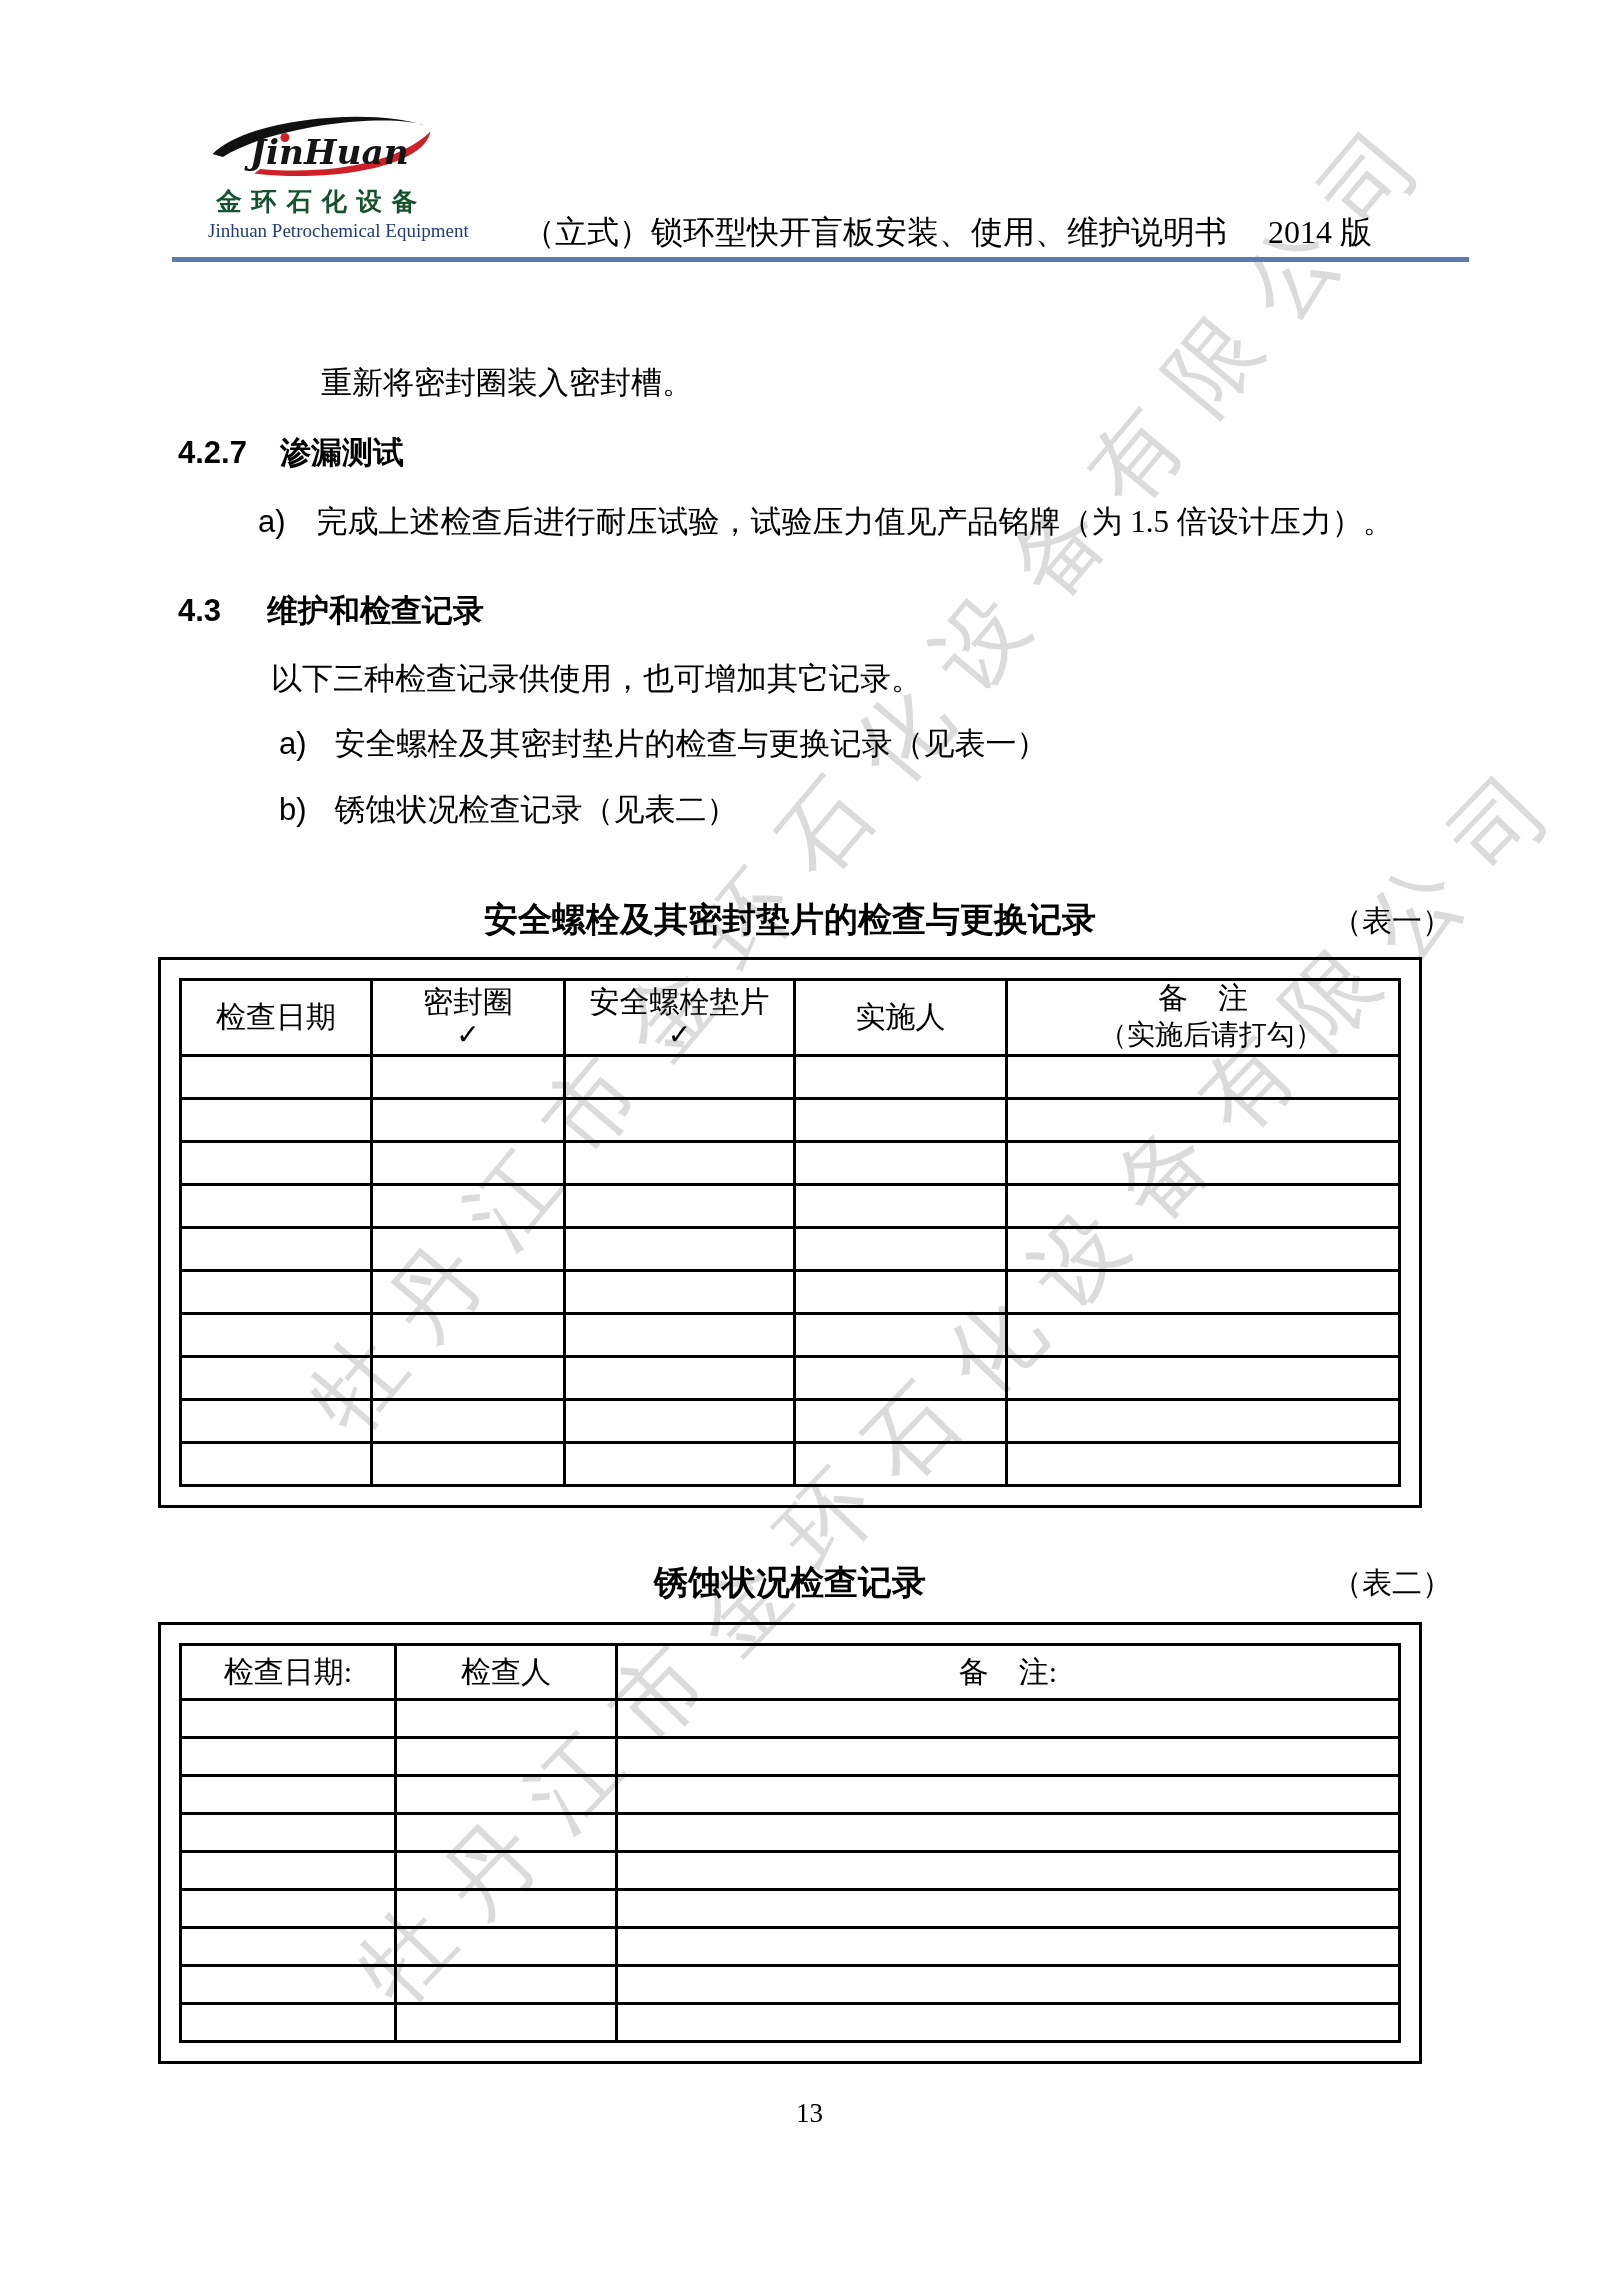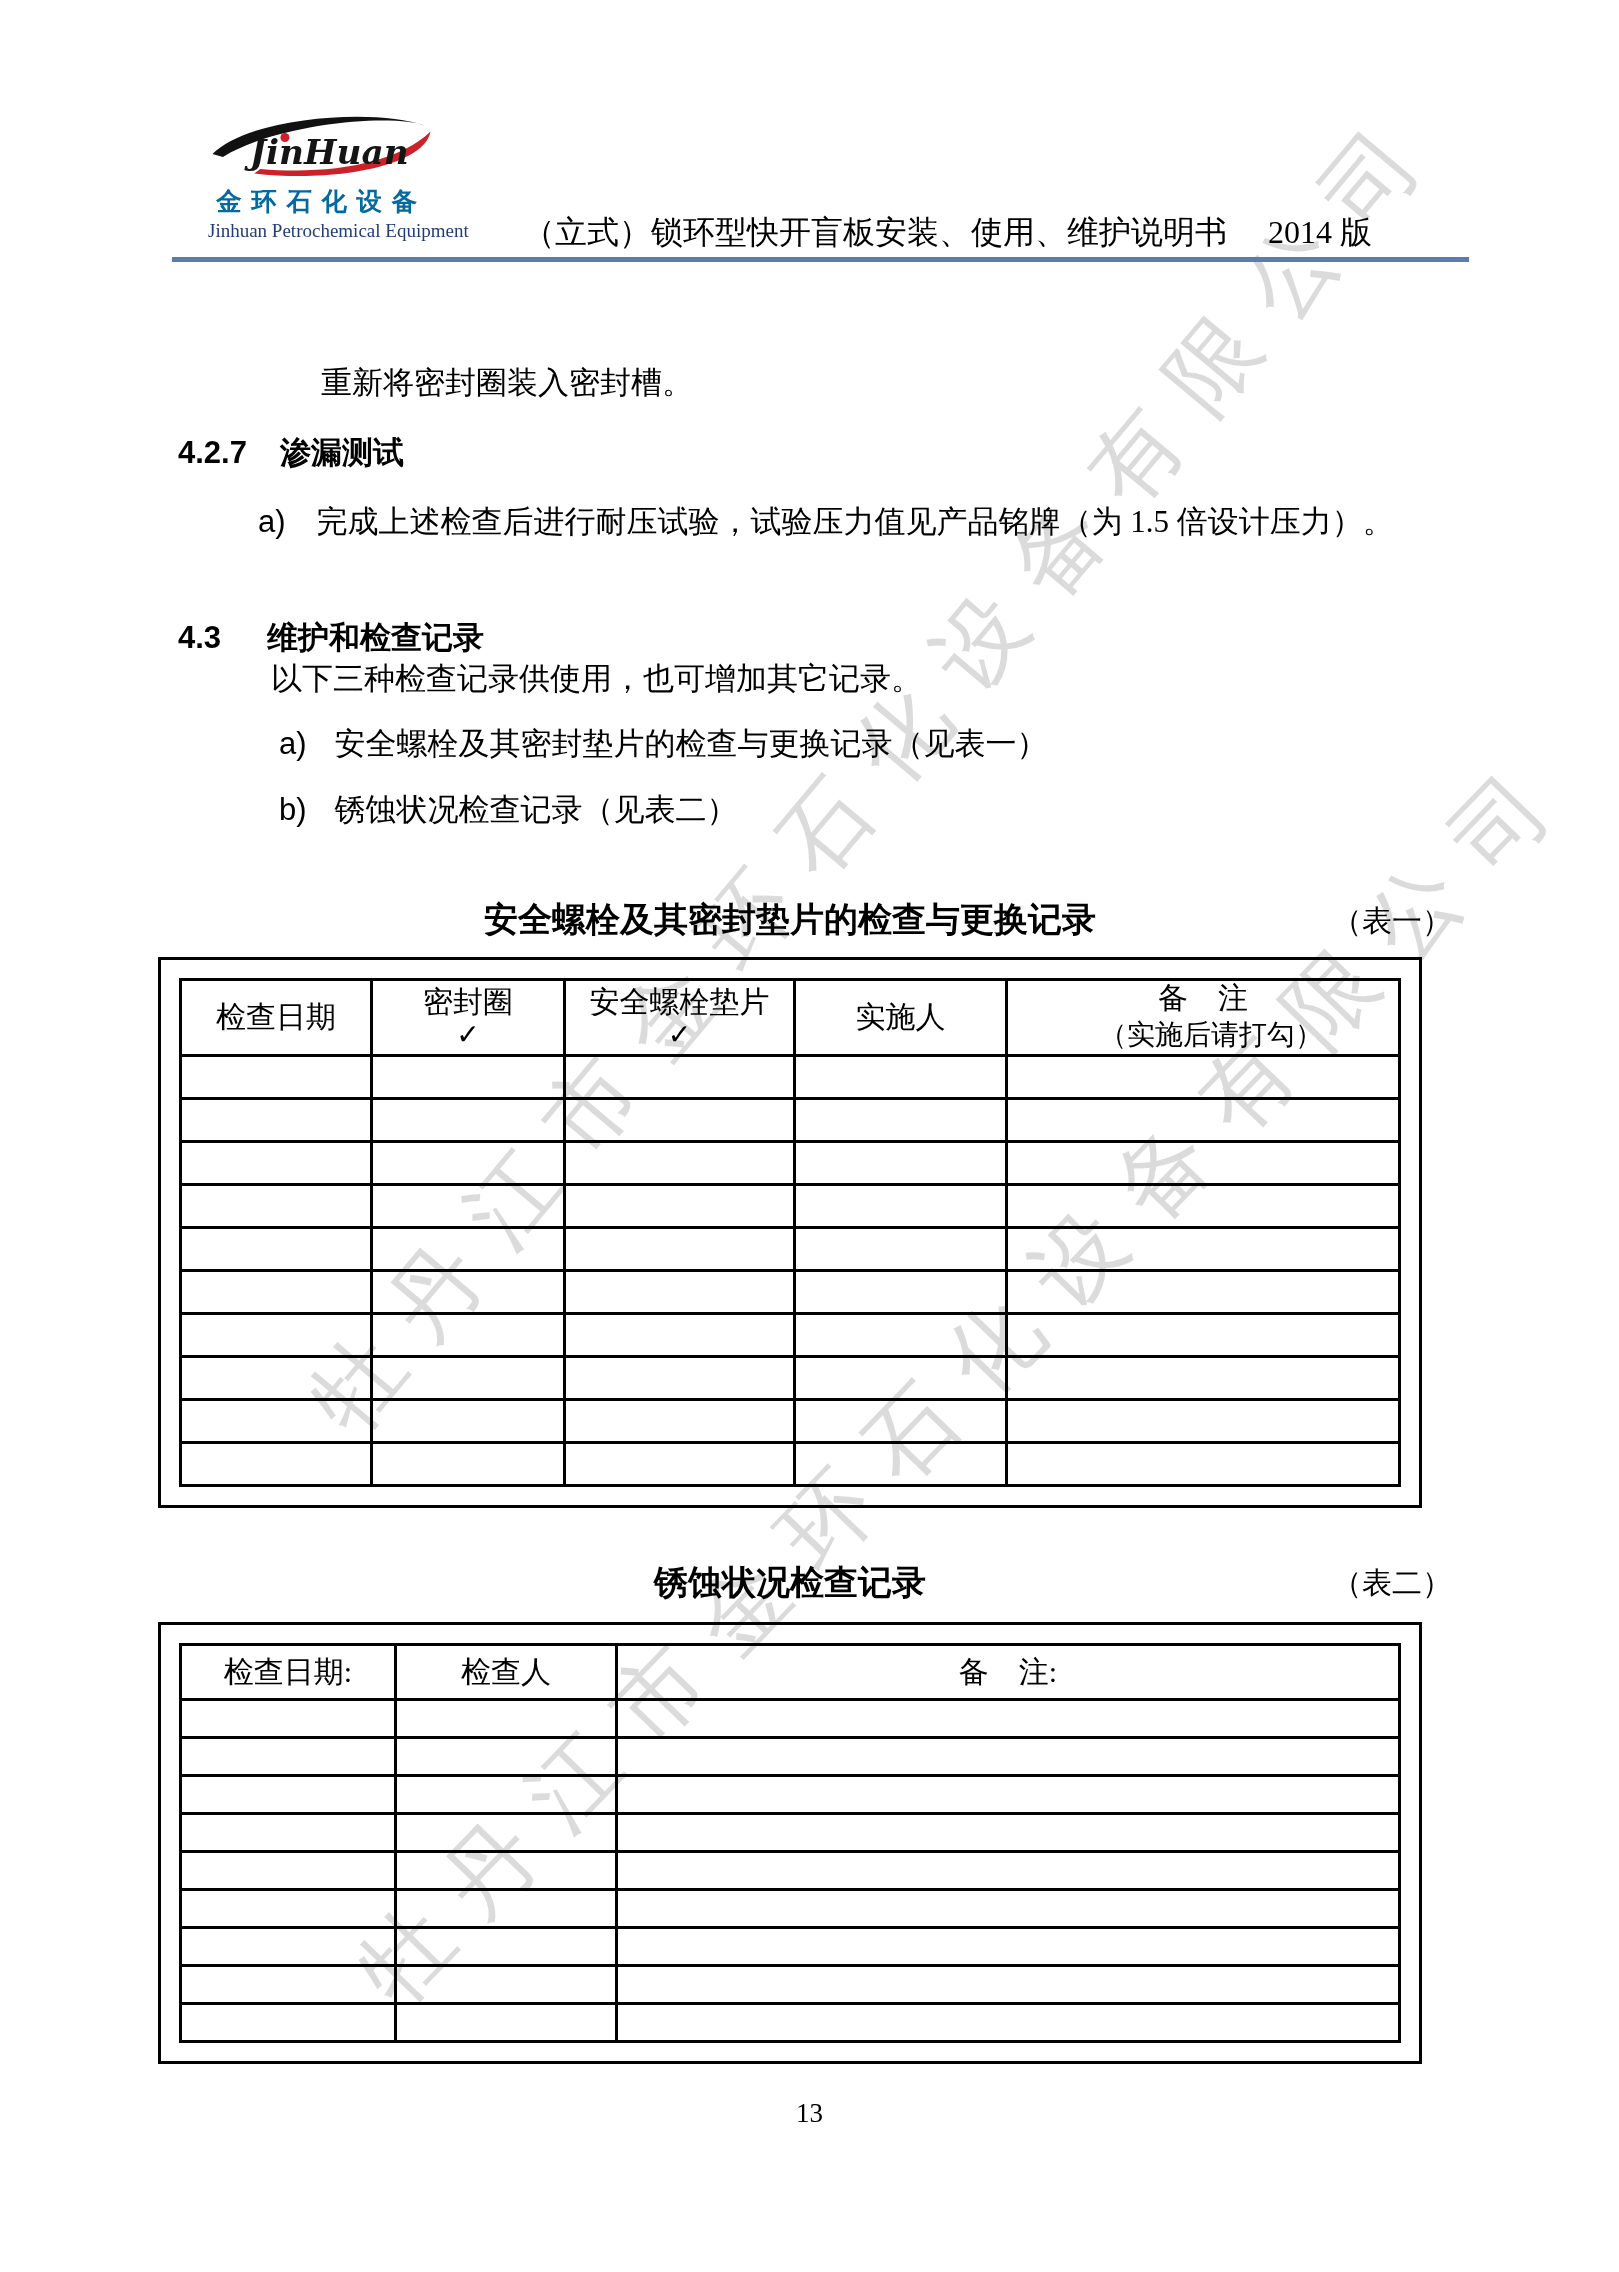--- a/index.html
+++ b/index.html
@@ -24,21 +24,21 @@
     z-index:1;
   }
   .wm-a{left:874px;top:770px;transform:translate(-50%,-50%) rotate(-50deg);}
   .wm-b{left:964px;top:1379px;transform:translate(-50%,-50%) rotate(-46deg);}
   .content{position:relative;z-index:2;}
   
   .logo{position:absolute;left:208px;top:109px;width:227px;text-align:center;}
   .logo-cn{
     margin-top:0px;
     font-size:25.4px;font-weight:bold;letter-spacing:9.7px;
-    color:#0369a1;font-family:"Liberation Serif","DejaVu Serif",serif;
+    color:#14532d;font-family:"Liberation Serif","DejaVu Serif",serif;
     white-space:nowrap;
   }
   .logo-en{
     margin-top:1px;
     font-size:19px;font-weight:normal;color:#233c76;
     font-family:"Liberation Serif","DejaVu Serif",serif;
     white-space:nowrap;
   }
   
   .doc-title{
@@ -47,21 +47,21 @@
   }
   .doc-title .edition{margin-left:41px;}
   .rule{position:absolute;left:172px;top:257px;width:1297px;height:5.2px;background:#5b7cae;}
   
   .bodytext{font-size:31px;}
   .para1{position:absolute;left:321px;top:362px;}
   .h-num{font-family:"Liberation Sans","DejaVu Sans",sans-serif;font-weight:bold;font-size:31px;}
   .h-title{font-family:"Liberation Sans","DejaVu Sans",sans-serif;font-weight:bold;font-size:31px;}
   .h427{position:absolute;left:178px;top:432px;}
   .h427 .h-title{margin-left:33px;}
-  .h43{position:absolute;left:178px;top:590px;margin-top:27px;}
+  .h43{position:absolute;left:178px;top:590px;}
   .h43 .h-title{margin-left:46px;}
   .marker{font-family:"Liberation Sans","DejaVu Sans",sans-serif;font-size:31px;}
   .item-427a{position:absolute;left:258px;top:501px;white-space:nowrap;}
   .item-427a .txt{margin-left:31px;}
   .intro{position:absolute;left:271px;top:658px;}
   .item43a{position:absolute;left:279px;top:723px;white-space:nowrap;}
   .item43b{position:absolute;left:279px;top:789px;white-space:nowrap;}
   .item43a .txt,.item43b .txt{margin-left:28px;text-align:center;}
   
   .tcap{

